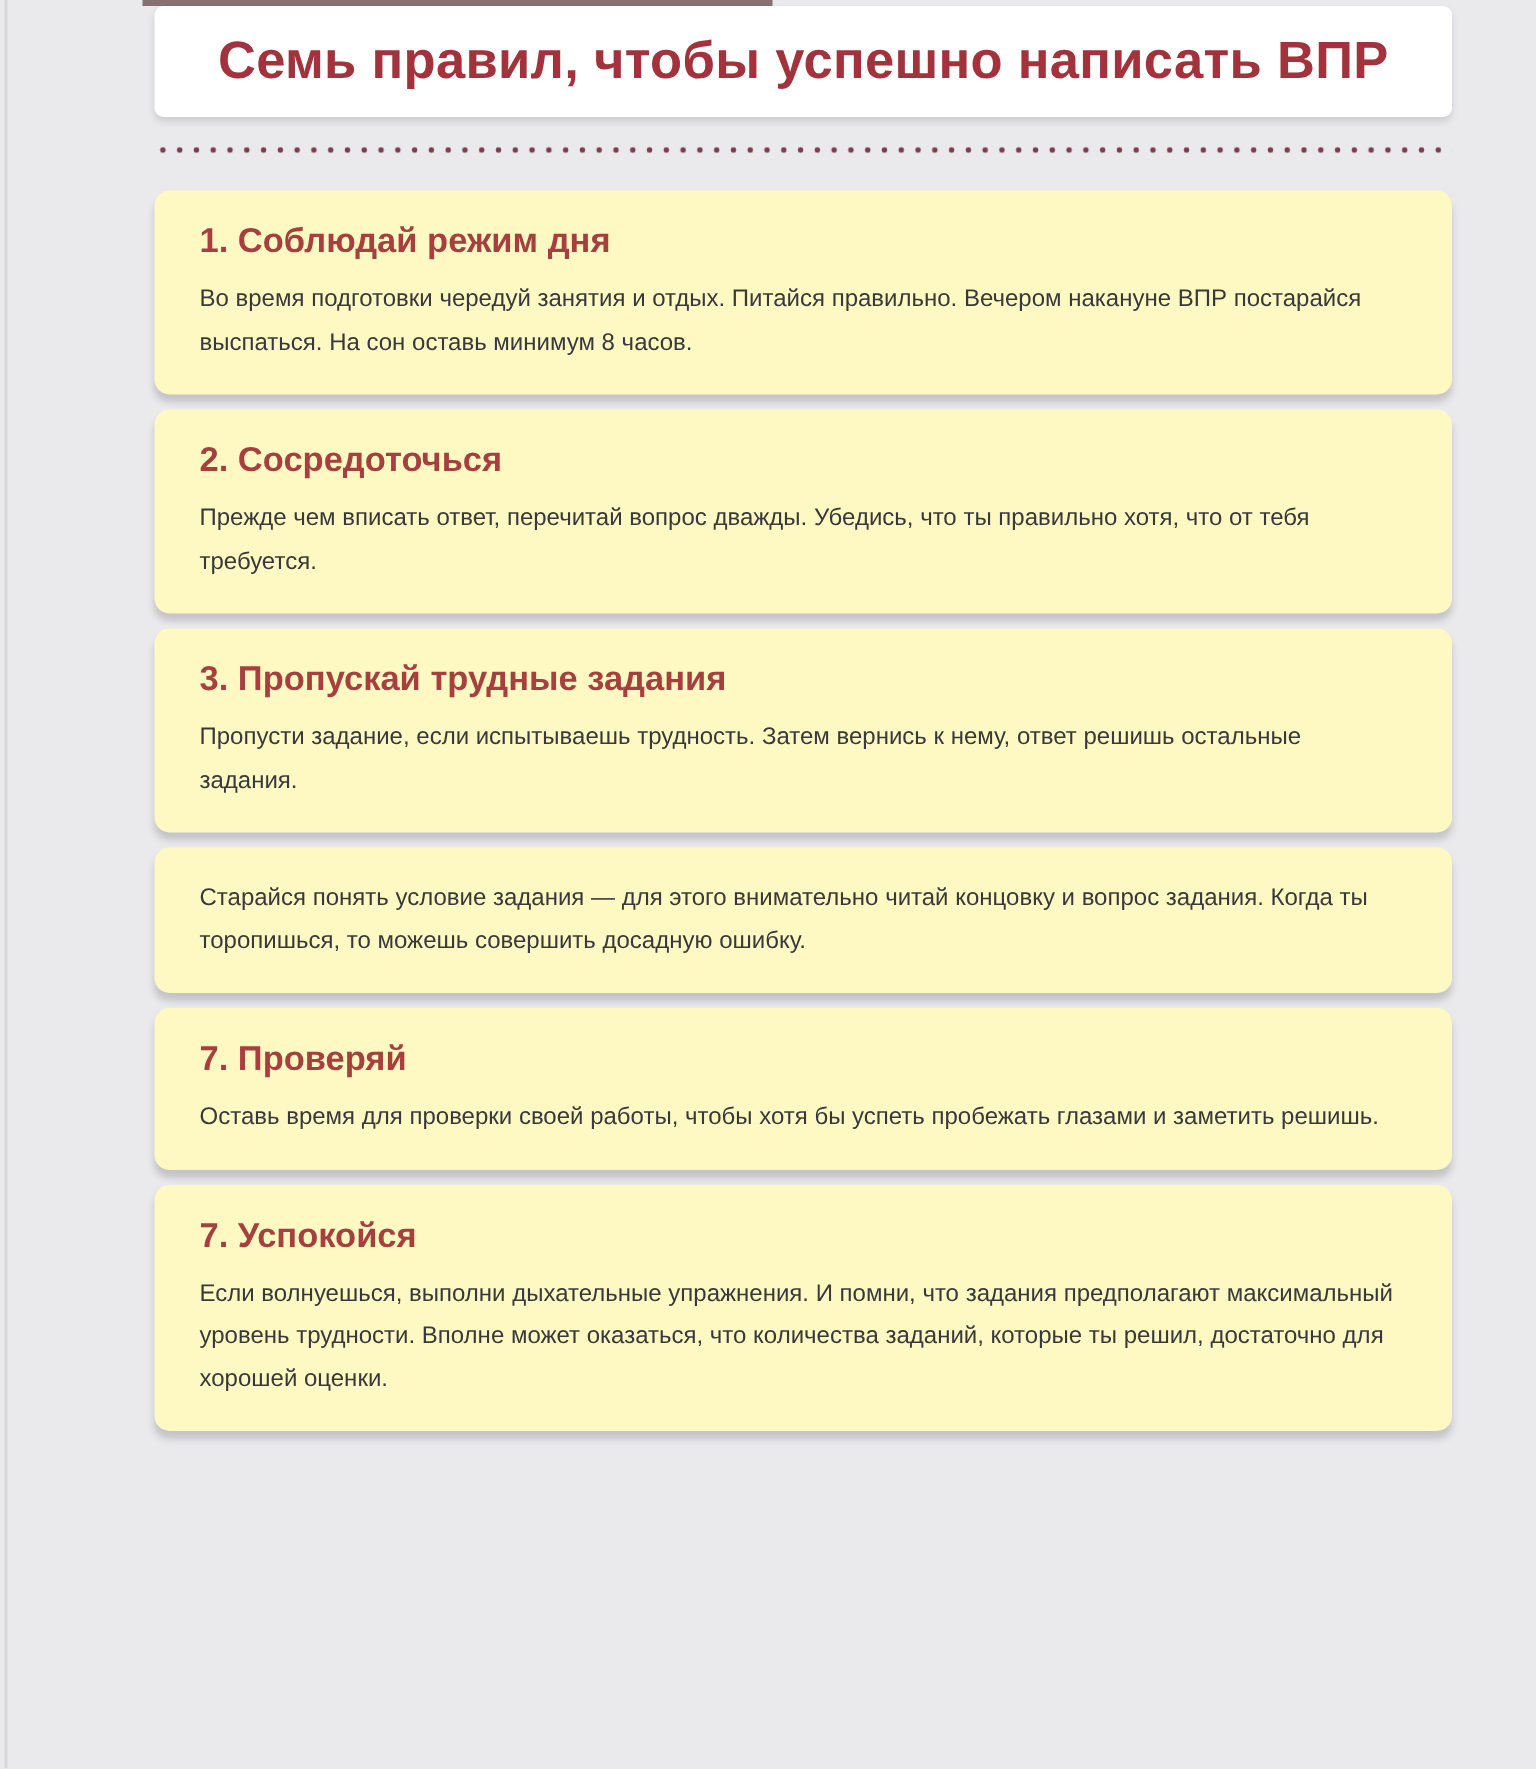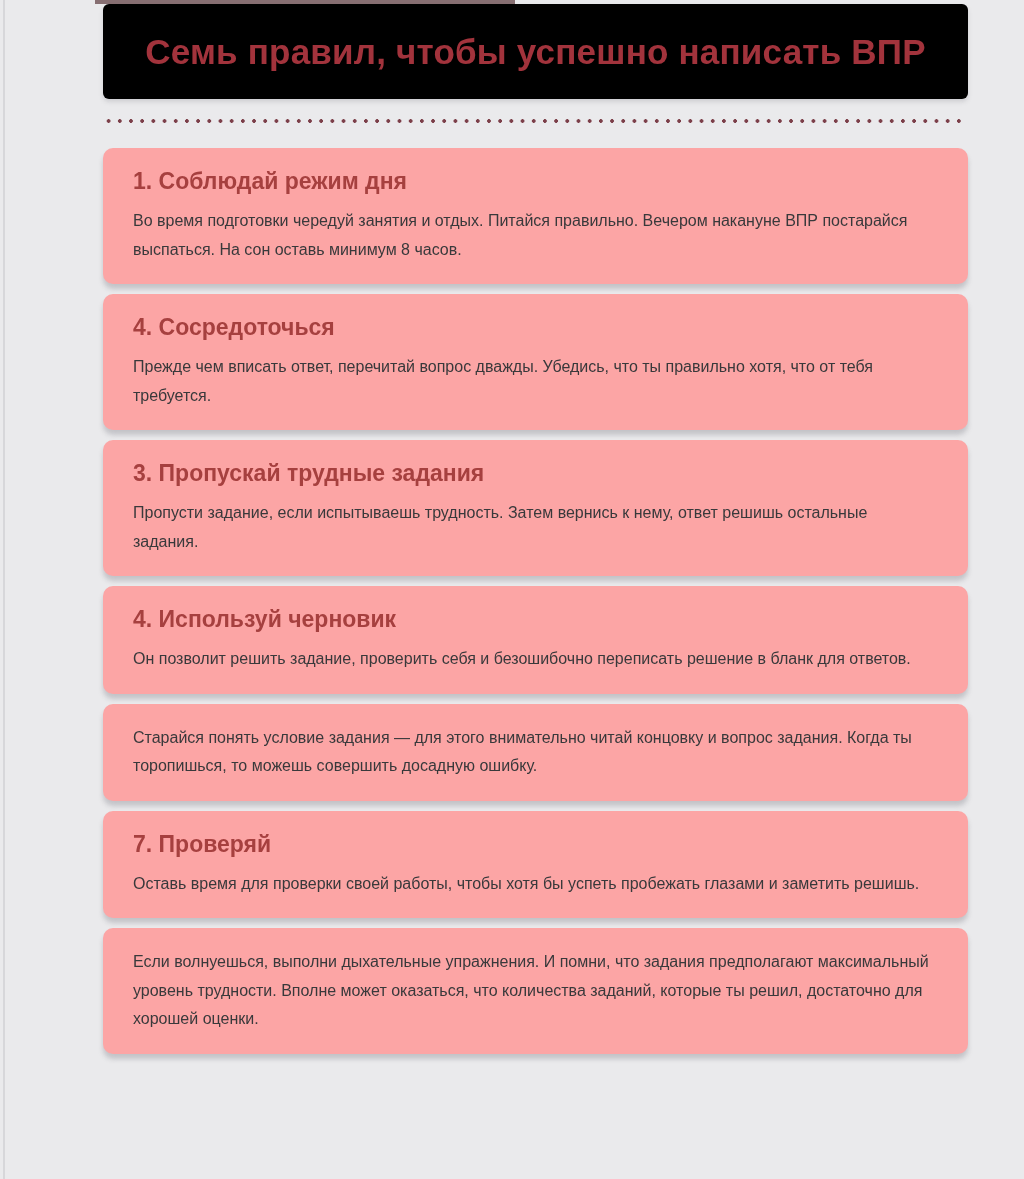--- a/index.html
+++ b/index.html
@@ -35,22 +35,22 @@
     opacity: 0.85;
   }
   .content {
     position: absolute;
     left: 103px;
     top: 0;
     width: 865px;
   }
   .title-card {
     margin-top: 4px;
-    height: 95px;
-    background: #000000;
+    height: 74px;
+    background: #ffffff;
     border-radius: 6px;
     box-shadow: 0 3px 4px rgba(130,130,140,0.25);
     display: flex;
     align-items: center;
     justify-content: center;
   }
   .title-card h1 {
     margin: 0;
     font-size: 35px;
     font-weight: bold;
@@ -60,21 +60,21 @@
   }
   .dotted-separator {
     height: 6px;
     margin: 19px 0 24px 0;
     background-image: radial-gradient(circle, #7c3f49 1.7px, rgba(0,0,0,0) 2.1px);
     background-size: 11.2px 6px;
     background-position: 0 50%;
     background-repeat: repeat-x;
   }
   .rule-card {
-    background: #fca5a5;
+    background: #fef9c3;
     border-radius: 10px;
     box-shadow: 0 5px 5px rgba(115,115,125,0.32);
     padding: 20px 38px 20px 30px;
     margin-bottom: 10px;
   }
   .rule-card h2 {
     margin: 0 0 13px 0;
     font-size: 23px;
     line-height: 26px;
     font-weight: bold;
@@ -101,41 +101,38 @@
     </div>
 
     <div class="dotted-separator"></div>
 
     <div class="rule-card">
       <h2>1. Соблюдай режим дня</h2>
       <p>Во время подготовки чередуй занятия и отдых. Питайся правильно. Вечером накануне ВПР постарайся выспаться. На сон оставь минимум 8 часов.</p>
     </div>
 
     <div class="rule-card">
-      <h2>4. Сосредоточься</h2>
+      <h2>2. Сосредоточься</h2>
       <p>Прежде чем вписать ответ, перечитай вопрос дважды. Убедись, что ты правильно хотя, что от тебя требуется.</p>
     </div>
 
     <div class="rule-card">
       <h2>3. Пропускай трудные задания</h2>
       <p>Пропусти задание, если испытываешь трудность. Затем вернись к нему, ответ решишь остальные задания.</p>
     </div>
 
-    <div class="rule-card">
-      <h2>4. Используй черновик</h2>
-      <p>Он позволит решить задание, проверить себя и безошибочно переписать решение в бланк для ответов.</p>
-    </div>
 
     <div class="rule-card">
       <p>Старайся понять условие задания — для этого внимательно читай концовку и вопрос задания. Когда ты торопишься, то можешь совершить досадную ошибку.</p>
     </div>
 
     <div class="rule-card">
       <h2>7. Проверяй</h2>
       <p>Оставь время для проверки своей работы, чтобы хотя бы успеть пробежать глазами и заметить решишь.</p>
     </div>
 
     <div class="rule-card">
+      <h2>7. Успокойся</h2>
       <p>Если волнуешься, выполни дыхательные упражнения. И помни, что задания предполагают максимальный уровень трудности. Вполне может оказаться, что количества заданий, которые ты решил, достаточно для хорошей оценки.</p>
     </div>
 
   </div>
 </div>
 
 </body></html>

